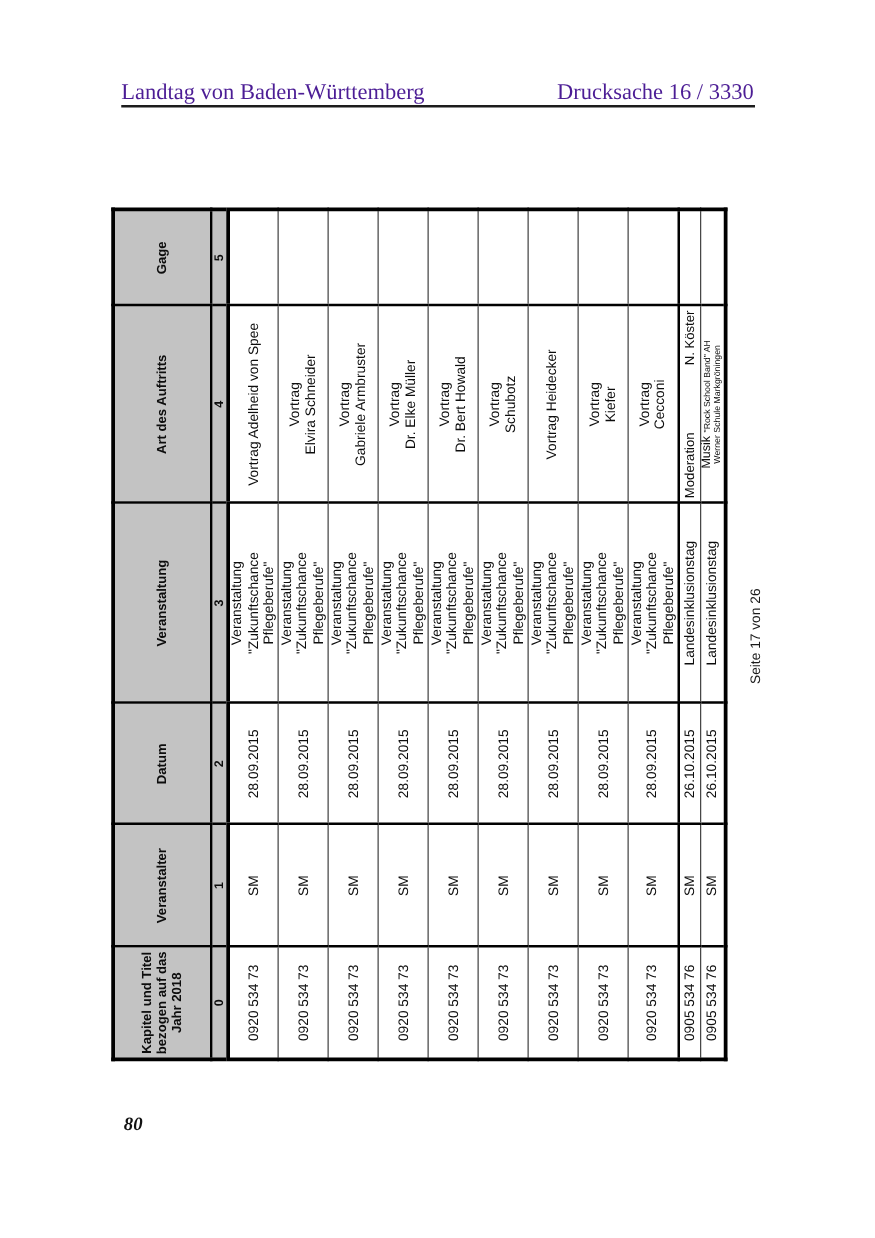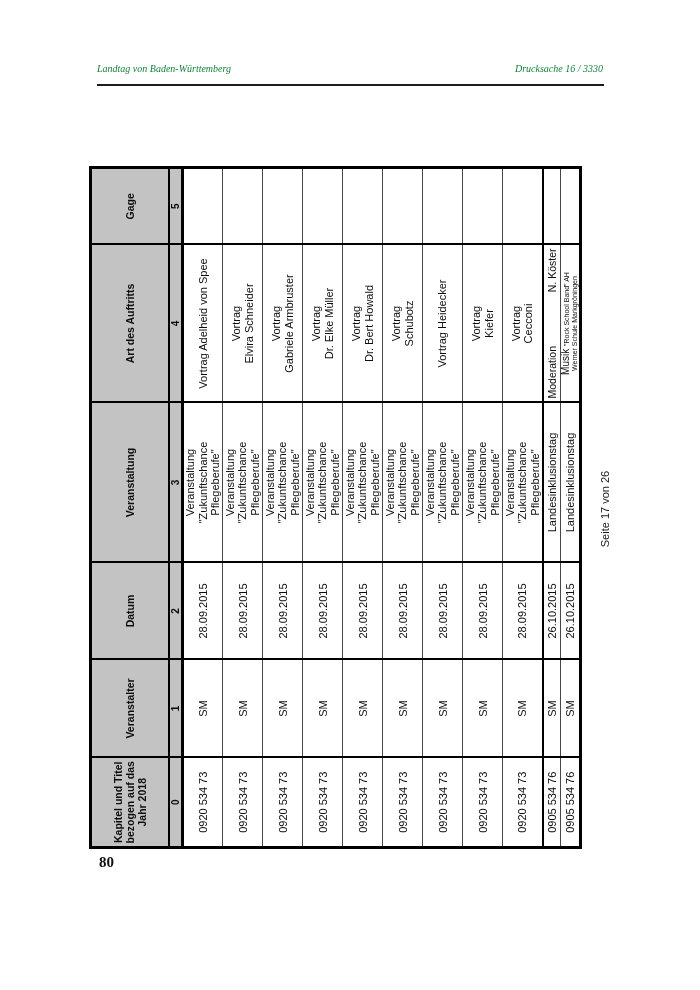--- a/index.html
+++ b/index.html
@@ -7,21 +7,21 @@
     width:700px; height:990px; position:relative; background:#ffffff;
     font-family:"Liberation Sans", sans-serif; color:#151515;
     overflow:hidden;
   }
   .sheet { position:absolute; inset:0; }
 
   
   .page-header {
     position:absolute; left:97px; top:63px; width:506px;
     display:flex; justify-content:space-between; align-items:baseline;
-    font-family:"Liberation Serif", serif; font-size:10px; color:#15803d;font-style:italic;
+    font-family:"Liberation Serif", serif; font-size:18px; color:#4c1d95;
   }
   .header-rule {
     position:absolute; left:97px; top:84px; width:507px; height:2px; background:#1c1c1c;
   }
 
   
   .rotwrap {
     position:absolute; left:19px; top:239px; width:680px; height:540px;
     transform:rotate(-90deg); transform-origin:center center;
   }
@@ -53,22 +53,22 @@
   }
   .music-line1 { font-size:10px; line-height:10px; white-space:nowrap; }
   .small-note { font-size:7px; line-height:8px; white-space:nowrap; }
 
   .seite {
     position:absolute; top:510px; left:50%; transform:translateX(-50%);
     font-size:11px; color:#1a1a1a; white-space:nowrap;
   }
 
   .pageno {
-    position:absolute; left:99px; top:854px;
-    font-family:"Liberation Serif", serif; font-weight:bold; font-size:15px; color:#111;
+    position:absolute; left:99px; top:892px;
+    font-family:"Liberation Serif", serif; font-weight:bold; font-size:15px; color:#111;font-style:italic;
   }
 </style>
 </head>
 <body>
 
 <div class="sheet">
 
   <div class="page-header">
     <span>Landtag von Baden-Württemberg</span>
     <span>Drucksache 16 / 3330</span>

